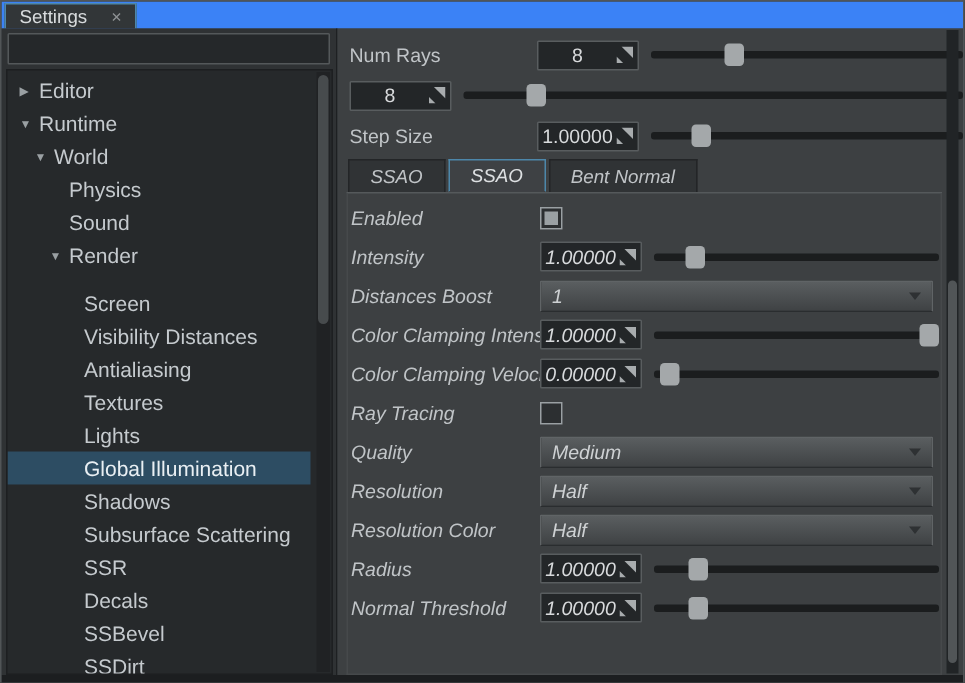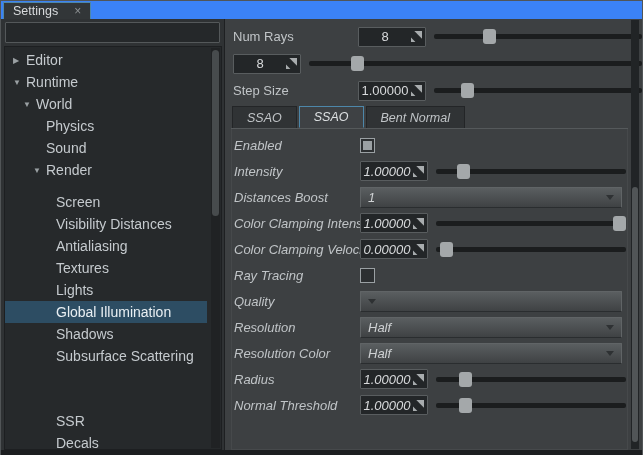--- a/index.html
+++ b/index.html
@@ -150,21 +150,21 @@
             <span class="tree-label">Global Illumination</span>
           </div>
           <div class="tree-item" style="padding-left: 38px;">
             <span class="arrow"></span>
             <span class="tree-label">Shadows</span>
           </div>
           <div class="tree-item" style="padding-left: 38px;">
             <span class="arrow"></span>
             <span class="tree-label">Subsurface Scattering</span>
           </div>
-          <div class="tree-item" style="padding-left: 38px; margin-top: 43px;">
+          <div class="tree-item" style="padding-left: 38px;">
             <span class="arrow"></span>
             <span class="tree-label">SSR</span>
           </div>
           <div class="tree-item" style="padding-left: 38px;">
             <span class="arrow"></span>
             <span class="tree-label">Decals</span>
           </div>
           <div class="tree-item" style="padding-left: 38px;">
             <span class="arrow"></span>
             <span class="tree-label">SSBevel</span>
@@ -300,20 +300,21 @@
           </div>
           <div class="row">
             <span class="lbl">Ray Tracing</span>
             <div class="checkbox">
               <div class="inner"></div>
             </div>
           </div>
           <div class="row">
             <span class="lbl">Quality</span>
             <div class="dropdown">
+              <span class="dd-value">Medium</span>
               <span class="dd-arrow"></span>
             </div>
           </div>
           <div class="row">
             <span class="lbl">Resolution</span>
             <div class="dropdown">
               <span class="dd-value">Half</span>
               <span class="dd-arrow"></span>
             </div>
           </div>

